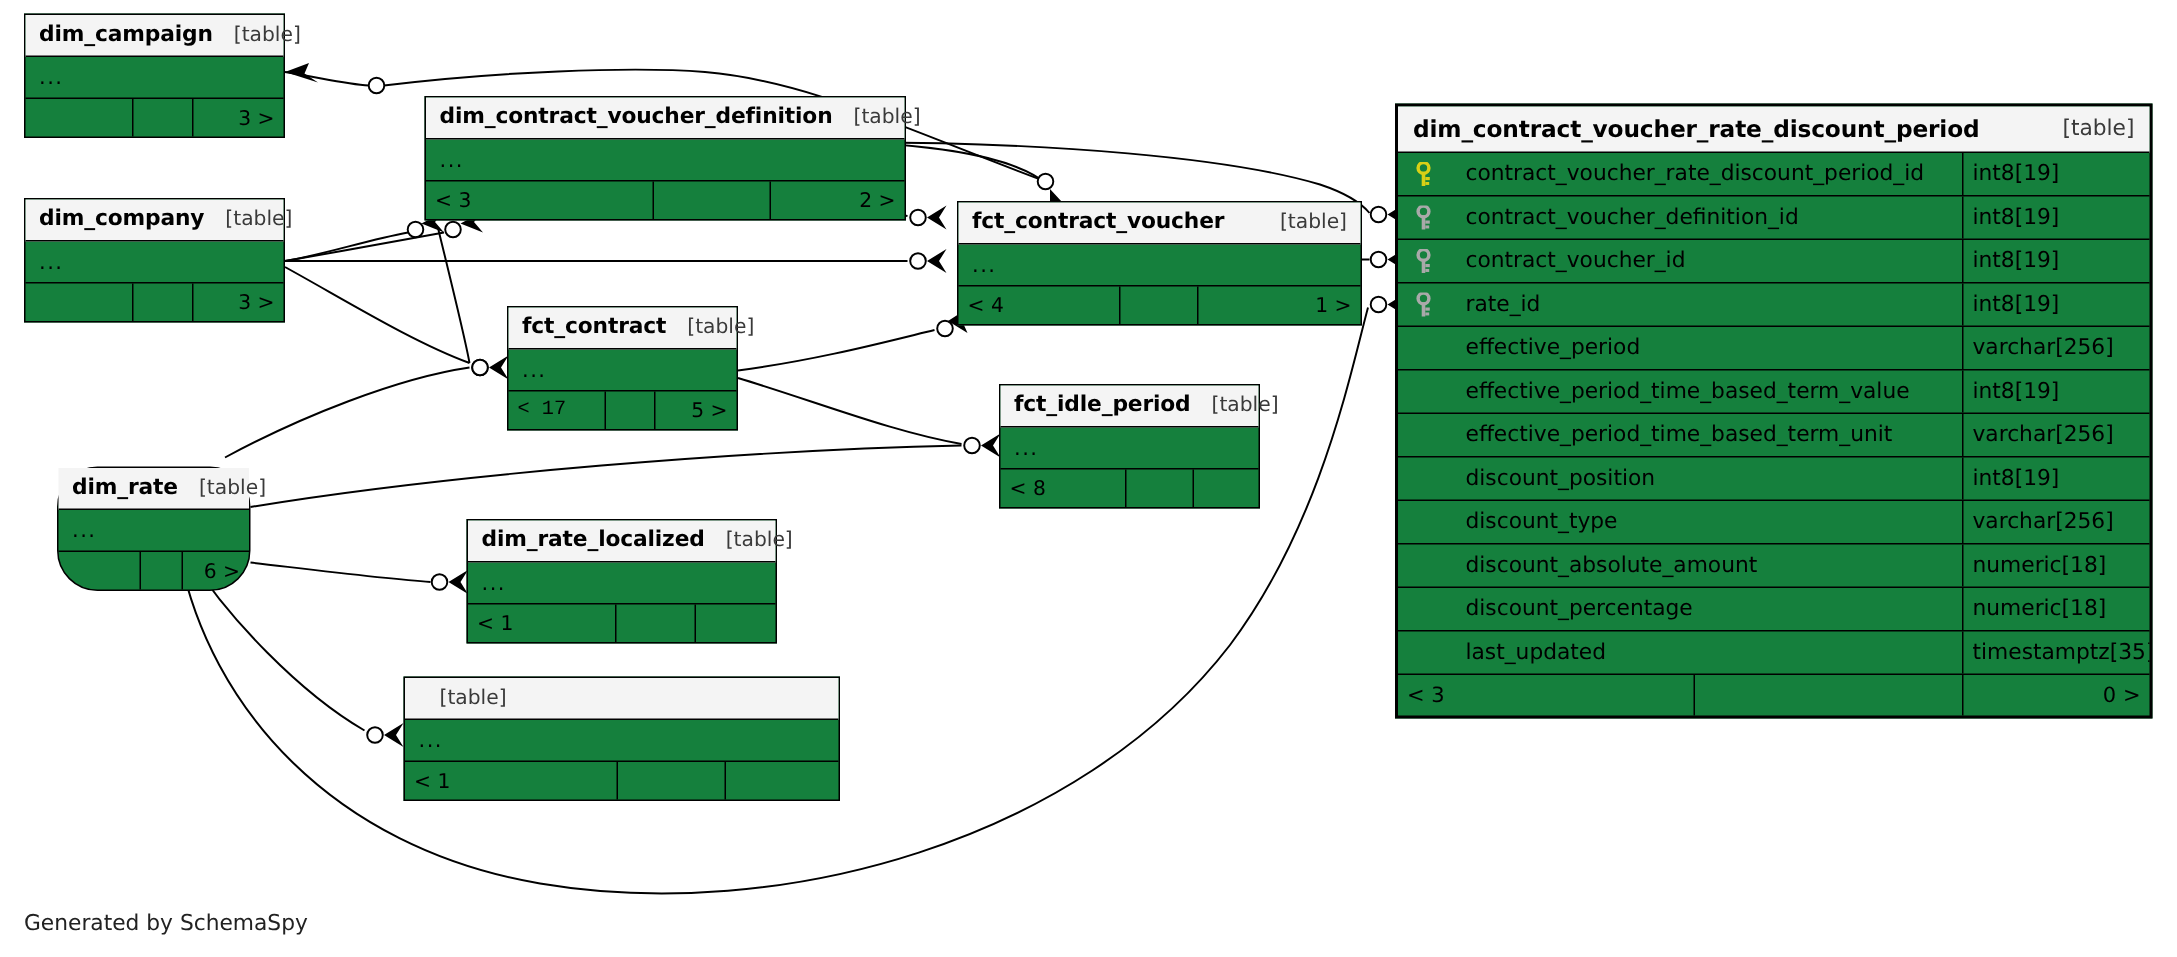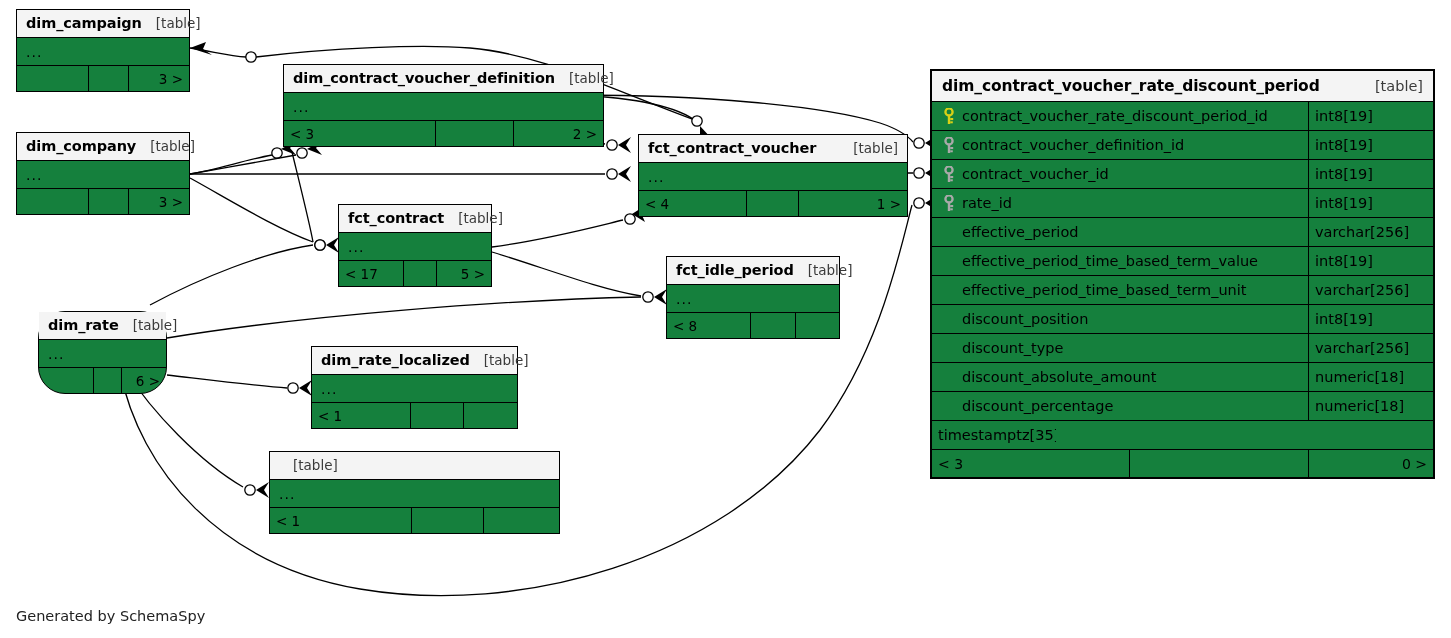--- a/index.html
+++ b/index.html
@@ -161,20 +161,21 @@
     flex: 0 0 22px;
     display: flex;
     align-items: center;
     justify-content: center;
   }
   .key-icon {
     display: block;
   }
   .col-label {
     padding-left: 2px;
+    margin-left: 15px;
   }
 
   .credit {
     position: absolute;
     font-size: 14.5px;
     color: #222222;
     white-space: nowrap;
     text-align: right;
   }
 </style>
@@ -388,20 +389,24 @@
           <div class="col-type">numeric[18]</div>
         </div>
         <div class="col-row">
           <div class="col-name">
             <span class="key-slot"></span>
             <span class="col-label">discount_percentage</span>
           </div>
           <div class="col-type">numeric[18]</div>
         </div>
         <div class="col-row">
+          <div class="col-name">
+            <span class="key-slot"></span>
+            <span class="col-label">last_updated</span>
+          </div>
           <div class="col-type">timestamptz[35]</div>
         </div>
       </div>
     <div class="foot-row">
       <div class="foot-cell" style="flex:0 0 198px;">&lt; 3</div>
       <div class="foot-cell" style="flex:1 1 auto;"></div>
       <div class="foot-cell right" style="flex:0 0 124px;">0 &gt;</div>
     </div>
   </div>
 
@@ -457,21 +462,21 @@
     </div>
   </div>
 
   <div class="node" style="left:338px; top:204px; width:154px;">
     <div class="node-title">
       <span class="title-name">fct_contract</span>
       <span class="title-tag">[table]</span>
     </div>
     <div class="ellipsis-row">...</div>
     <div class="foot-row">
-      <div class="foot-cell" style="flex:0 0 65px;">&lt; 17</div>
+      <div class="foot-cell" style="flex:0 0 65px;font-family:Liberation Mono, monospace;">&lt; 17</div>
       <div class="foot-cell" style="flex:0 0 33px;"></div>
       <div class="foot-cell right" style="flex:1 1 auto;">5 &gt;</div>
     </div>
   </div>
 
   <div class="node" style="left:666px; top:256px; width:174px;">
     <div class="node-title">
       <span class="title-name">fct_idle_period</span>
       <span class="title-tag">[table]</span>
     </div>

